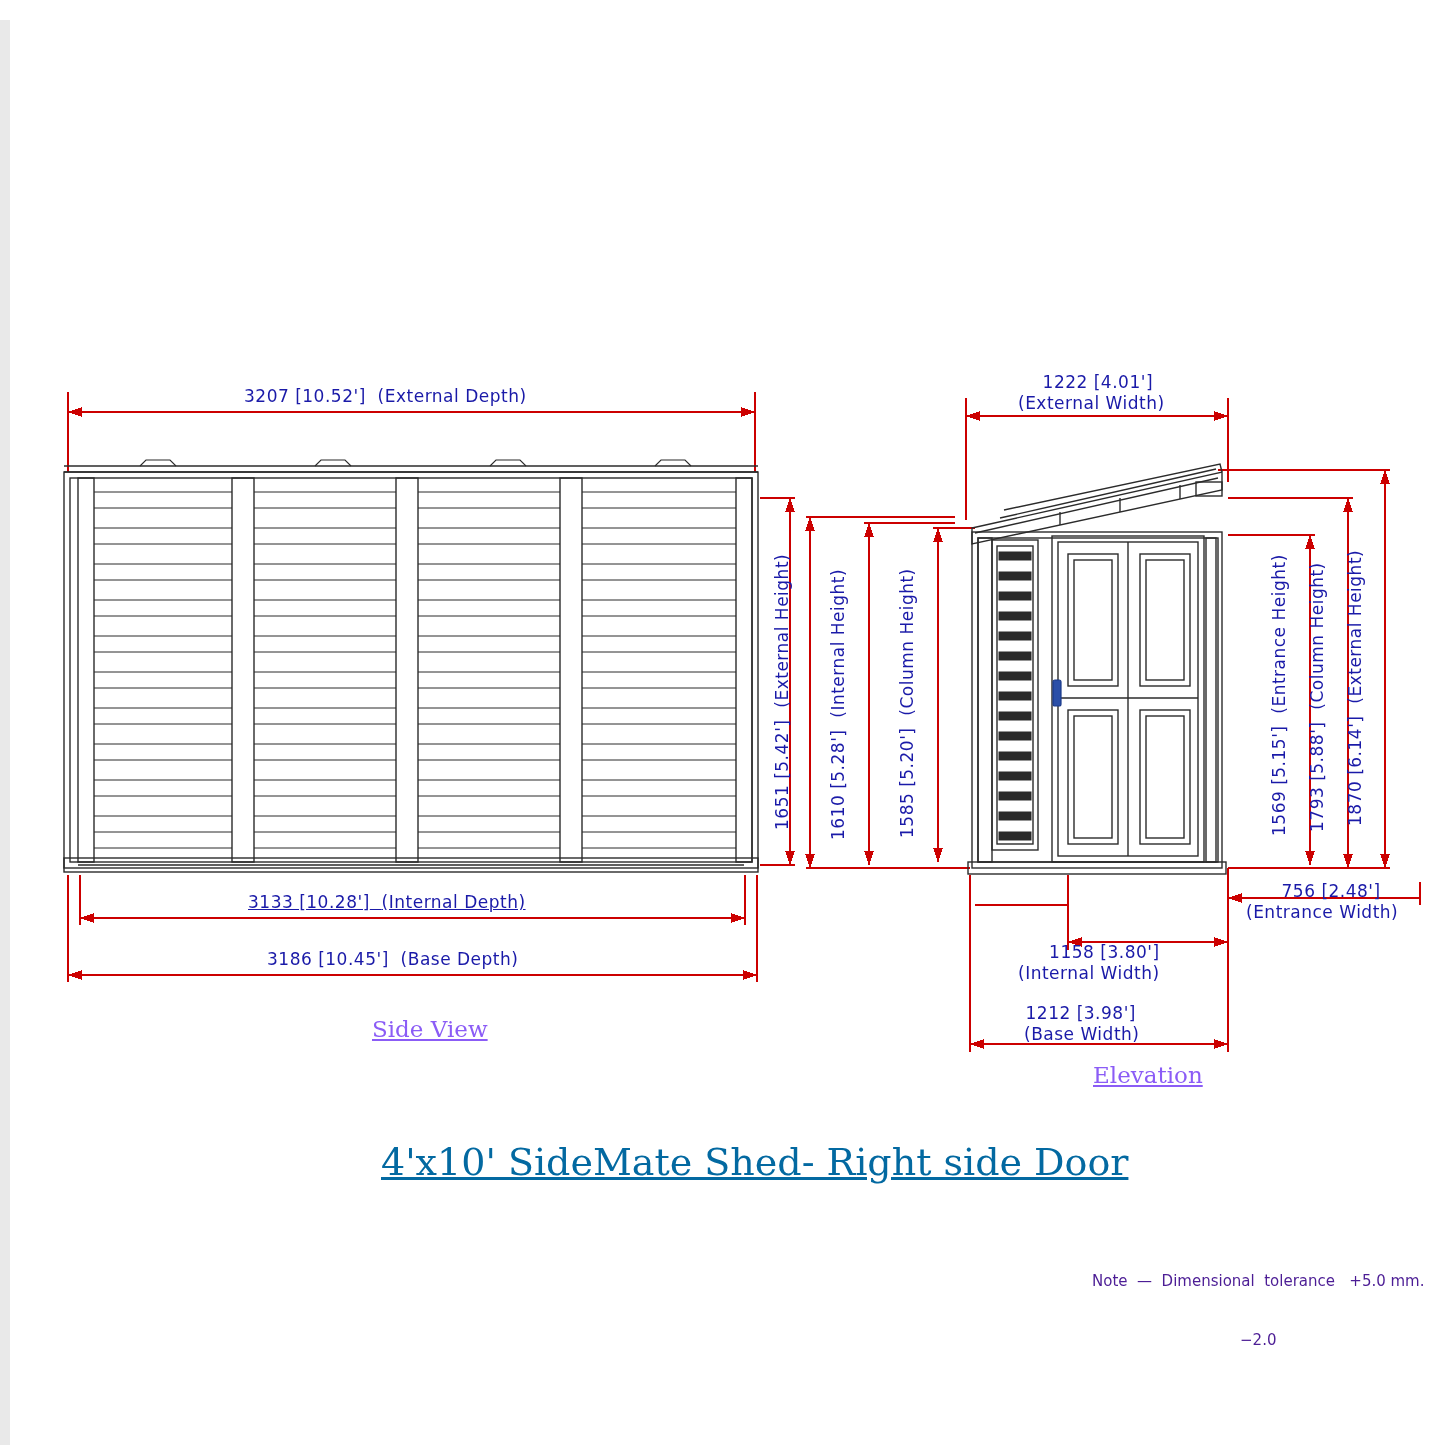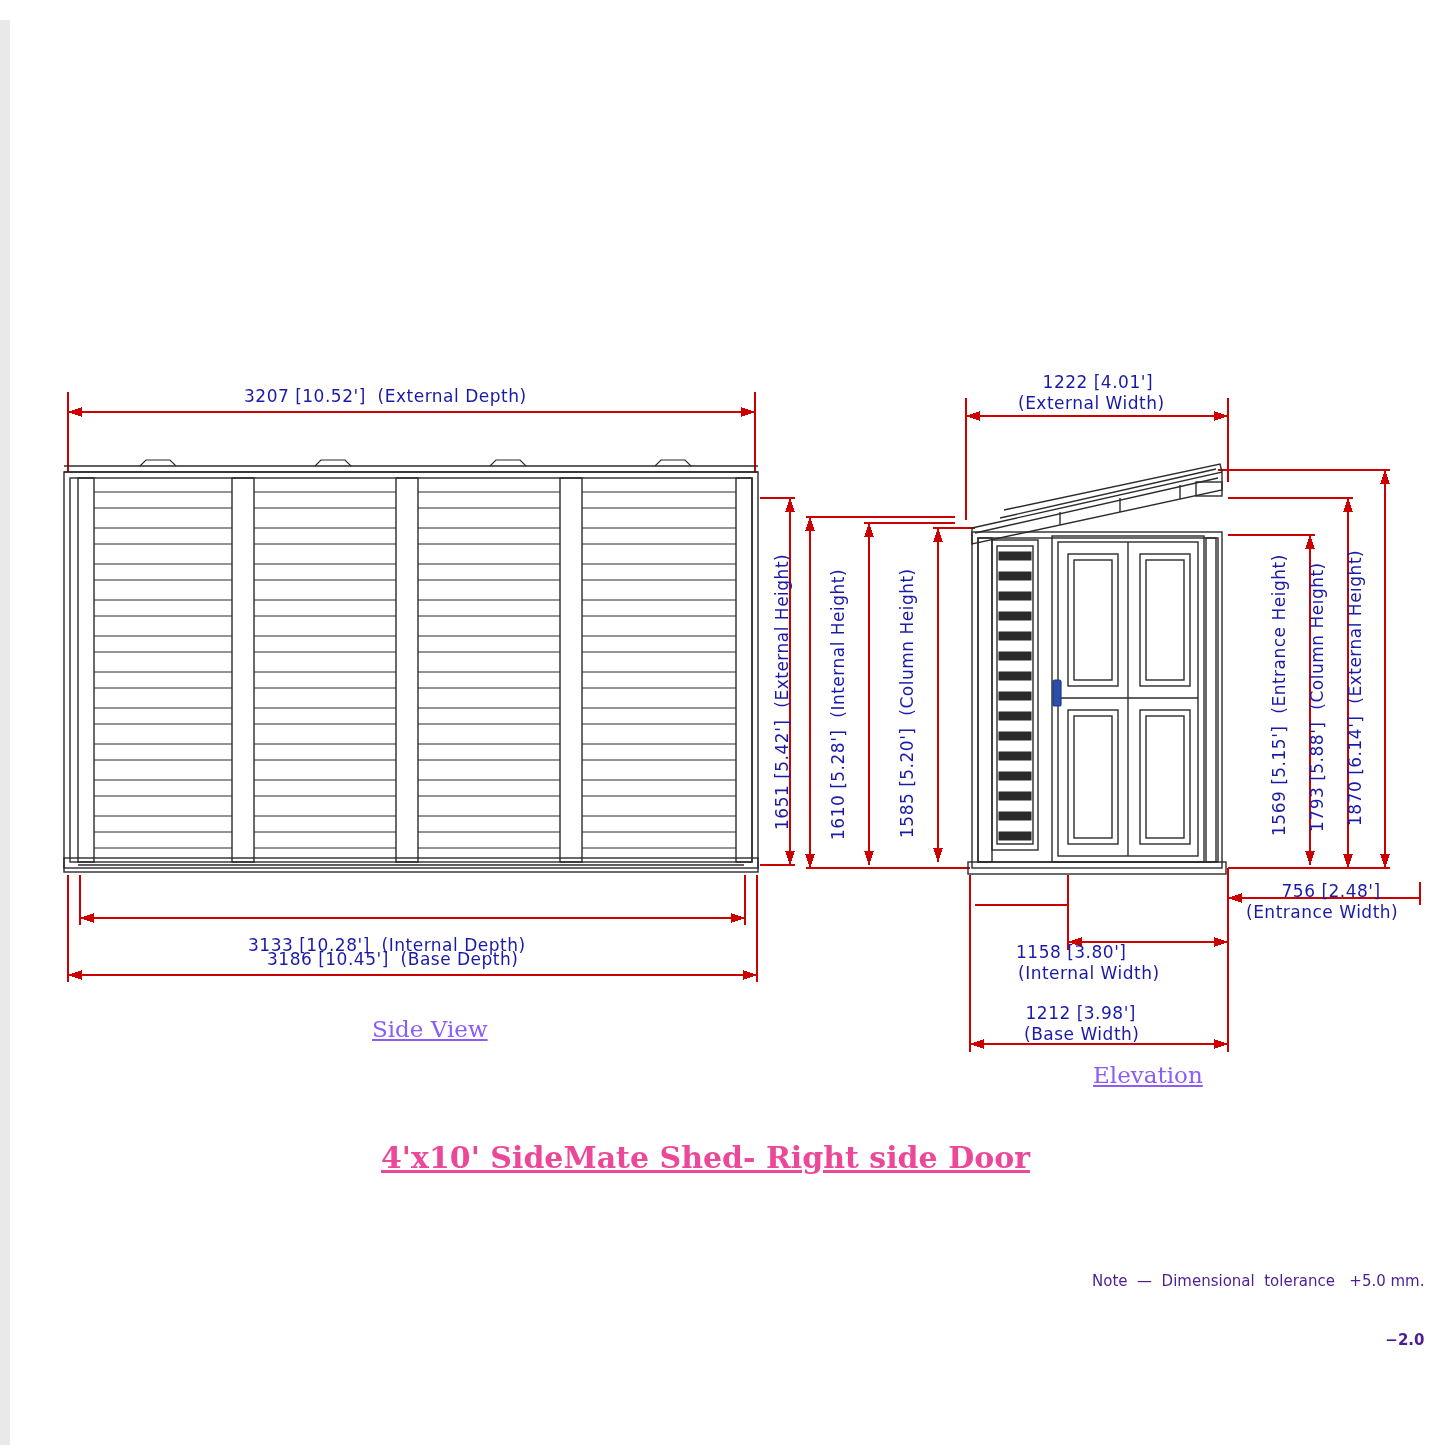--- a/index.html
+++ b/index.html
@@ -38,24 +38,24 @@
   .caption {
     position: absolute;
     color: #8b5cf6;
     font-family: "DejaVu Serif", serif;
     font-size: 23px;
     text-decoration: underline;
     white-space: nowrap;
   }
   .title {
     position: absolute;
-    color: #ec4899;
+    color: #0369a1;
     font-family: "DejaVu Serif", serif;
-    font-size: 30px;
-    font-weight: bold;
+    font-size: 38px;
+    font-weight: normal;
     text-decoration: underline;
     white-space: nowrap;
   }
   .note {
     position: absolute;
     color: #4c1d95;
     font-family: "DejaVu Sans", sans-serif;
     font-size: 15px;
     white-space: pre;
     line-height: 1.3;
@@ -343,21 +343,21 @@
     <g stroke="#1a3a8a" stroke-width="1.2" fill="#2b4fa8">
       <rect x="1053" y="660" width="8" height="26" rx="2"></rect>
     </g>
   </svg>
 
   <div class="dimtext" style="left:244px; top:366px;">
     <span>3207  [10.52']</span>&nbsp;
     <span>(External  Depth)</span>
   </div>
 
-  <div class="dimtext" style="left:248px; top:915px;">
+  <div class="dimtext" style="left:248px; top:872px;text-decoration:underline;">
     <span>3133  [10.28']</span>&nbsp;
     <span>(Internal  Depth)</span>
   </div>
 
   <div class="dimtext" style="left:267px; top:929px;">
     <span>3186  [10.45']</span>&nbsp;
     <span>(Base  Depth)</span>
   </div>
 
   <div class="dimtext vert" style="left:772px; top:810px;">
@@ -395,32 +395,32 @@
   <div class="dimtext vert" style="left:1345px; top:806px;">
     <span>1870  [6.14']</span>&nbsp;
     <span>(External  Height)</span>
   </div>
 
   <div class="dimtext" style="left:1246px; top:861px; text-align:center;">
     <div style="margin-left:18px;">756  [2.48']</div>
     <div>(Entrance  Width)</div>
   </div>
 
-  <div class="dimtext" style="left:1016px; top:922px; text-align:left;">
+  <div class="dimtext" style="left:1016px; top:922px; text-align:right;">
     <div>1158  [3.80']</div>
     <div style="margin-left:2px;">(Internal  Width)</div>
   </div>
 
   <div class="dimtext" style="left:1022px; top:983px; text-align:center;">
     <div>1212  [3.98']</div>
     <div style="margin-left:2px;">(Base  Width)</div>
   </div>
 
   <div class="caption" style="left:1093px; top:1042px;">Elevation</div>
 
   <div class="title" style="left:381px; top:1120px;">4'x10' SideMate Shed- Right side Door</div>
 
   <div class="note" style="left:1092px; top:1213px;">
     <div>Note  —  Dimensional  tolerance   +5.0 mm.</div>
-    <div style="text-align:right;font-weight:bold;">−2.0</div>
+    <div style="text-align:center;">−2.0</div>
   </div>
 
 </div>
 
 </body></html>

